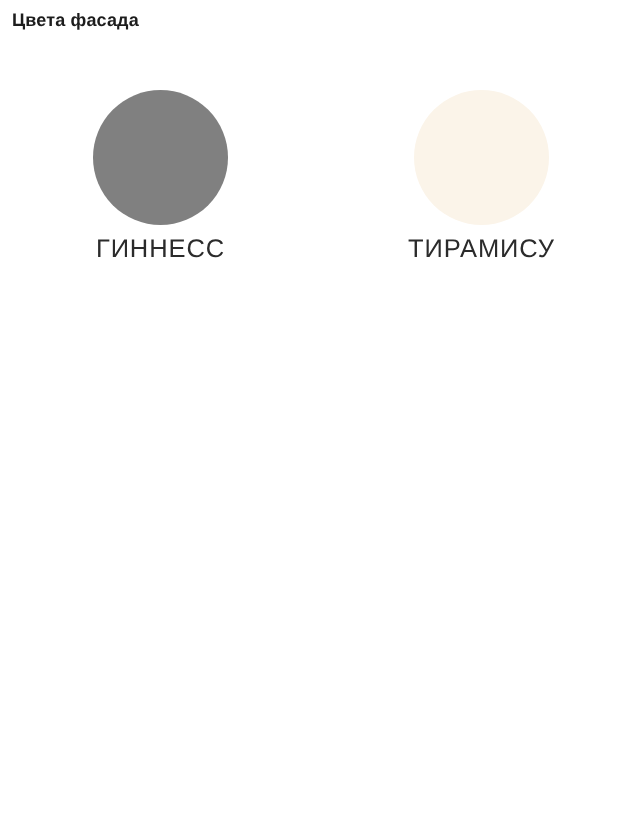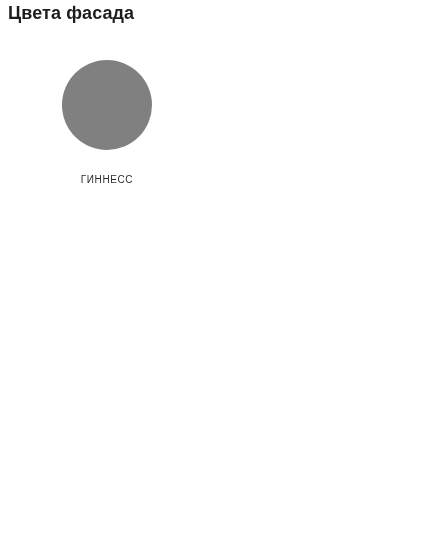--- a/index.html
+++ b/index.html
@@ -20,21 +20,21 @@
     position: relative;
     width: 428px;
     height: 560px;
     box-sizing: border-box;
   }
 
   .page-title {
     position: absolute;
     left: 8px;
     top: 5px;
-    font-size: 18px;
+    font-size: 12px;
     font-weight: 700;
     letter-spacing: 0.1px;
     color: #1d1d1d;
     line-height: 16px;
     white-space: nowrap;
   }
 
   .swatch-grid {
     position: absolute;
     left: 0;
@@ -55,22 +55,22 @@
 
   .swatch-disc {
     width: 90px;
     height: 90px;
     border-radius: 50%;
     margin-top: 13px;
     flex: 0 0 auto;
   }
 
   .swatch-label {
-    margin-top: 23px;
-    font-size: 10px;
+    margin-top: 9px;
+    font-size: 17px;
     letter-spacing: 0.6px;
     color: #2b2b2b;
     text-align: right;
     line-height: 14px;
     white-space: nowrap;
     text-transform: uppercase;
   }
 </style>
 </head>
 <body style="background: rgb(255, 255, 255); color: rgb(34, 34, 34);">
@@ -82,15 +82,19 @@
   <div class="swatch-grid">
 
     <div class="swatch-cell">
       <div class="swatch-disc" style="background: rgb(128, 128, 128);"></div>
       <div class="swatch-label">ГИННЕСС</div>
     </div>
 
 
 
 
+    <div class="swatch-cell">
+      <div class="swatch-disc" style="background: rgb(251, 244, 233);"></div>
+      <div class="swatch-label">ТИРАМИСУ</div>
+    </div>
 
   </div>
 </div>
 
 </body></html>

